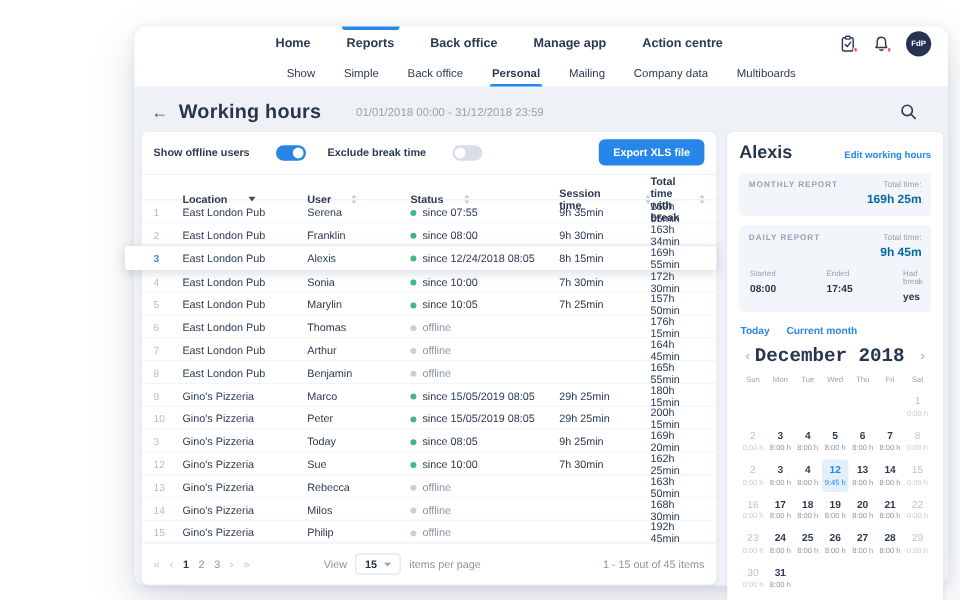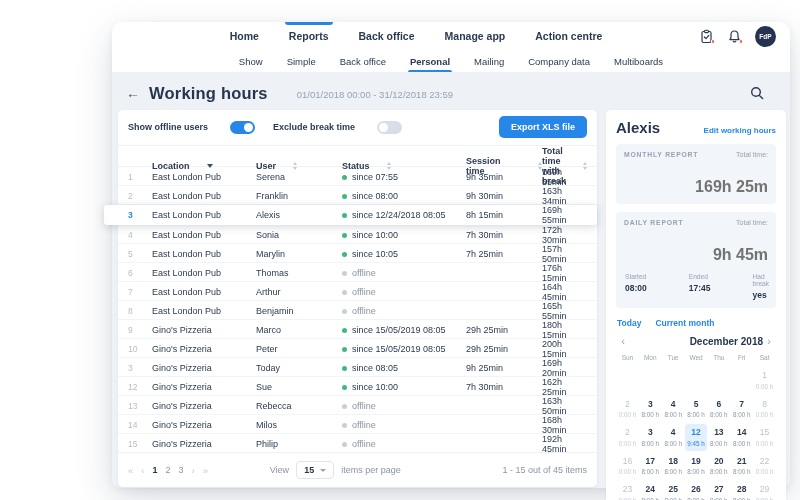--- a/index.html
+++ b/index.html
@@ -79,29 +79,29 @@
   .summary{ white-space:nowrap; }
   
   .panel{ width:180px; background:#fff; border-radius:5px; box-shadow:0 1px 3px rgba(40,60,90,.07); padding:9px 10px 10px; }
   .panel-head{ display:flex; align-items:baseline; justify-content:space-between; }
   .panel-name{ font-size:15px; font-weight:bold; color:#27364e; }
   .panel-link{ font-size:8px; font-weight:bold; color:#2787e8; cursor:pointer; }
   .report-box{ background:#f2f5f9; border-radius:4px; padding:7px 8px 8px; margin-top:8px; }
   .rb-top{ display:flex; justify-content:space-between; align-items:baseline; }
   .rb-label{ font-size:6.8px; font-weight:bold; color:#97a2b2; letter-spacing:.8px; }
   .rb-total-label{ font-size:7px; color:#97a2b2; }
-  .rb-value{ text-align:right; font-size:16px; font-weight:bold; color:#737373; margin-top:20px; }
+  .rb-value{ text-align:right; font-size:10px; font-weight:bold; color:#0369a1; margin-top:3px; }
   .details{ display:flex; justify-content:space-between; margin-top:9px; padding:0 1px;gap:42px; }
   .detail-label{ display:block; font-size:6.6px; color:#97a2b2; }
   .detail-value{ display:block; font-size:8.5px; font-weight:bold; color:#27364e; margin-top:3px; }
   .quick{ display:flex; gap:14px; margin:10px 1px 8px; }
   .quick-btn{ font-size:8.5px; font-weight:bold; color:#2787e8; cursor:pointer; }
   .cal-head{ display:flex; align-items:center; margin:2px 1px 7px; }
   .cal-chev{ font-size:11px; color:#9aa5b1; cursor:pointer; width:12px; text-align:center; line-height:1; }
-  .cal-month{ flex:1; text-align:right; font-size:10px; font-weight:bold; color:#27364e; }
+  .cal-month{ flex:1; text-align:left; font-size:16px; font-weight:bold; color:#27364e;font-family:Liberation Mono, monospace; }
   .cal-days, .cal-week{ display:grid; grid-template-columns:repeat(7,1fr); }
   .cal-days span{ font-size:6.5px; color:#9aa5b1; text-align:center; padding-bottom:6px; }
   .cal-cell{ text-align:center; padding:3px 0 4px; border-radius:3px; margin:0 0 2px; cursor:pointer; min-height:24px; }
   .cal-cell.empty{ cursor:default; }
   .cal-d{ display:block; font-size:8.5px; font-weight:bold; color:#2b3a52; }
   .cal-h{ display:block; font-size:6.3px; color:#8d97a6; margin-top:2.5px; }
   .cal-cell.muted .cal-d{ color:#bac3ce; font-weight:normal; }
   .cal-cell.muted .cal-h{ color:#c4cdd7; }
   .cal-cell.sel{ background:#e3effc; }
   .cal-cell.sel .cal-d, .cal-cell.sel .cal-h{ color:#2787e8; }

